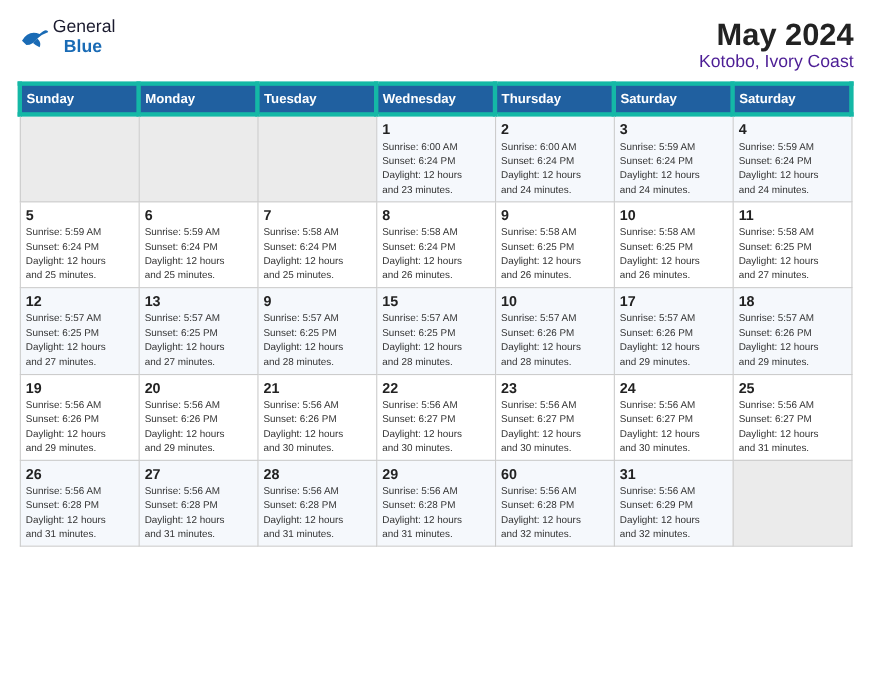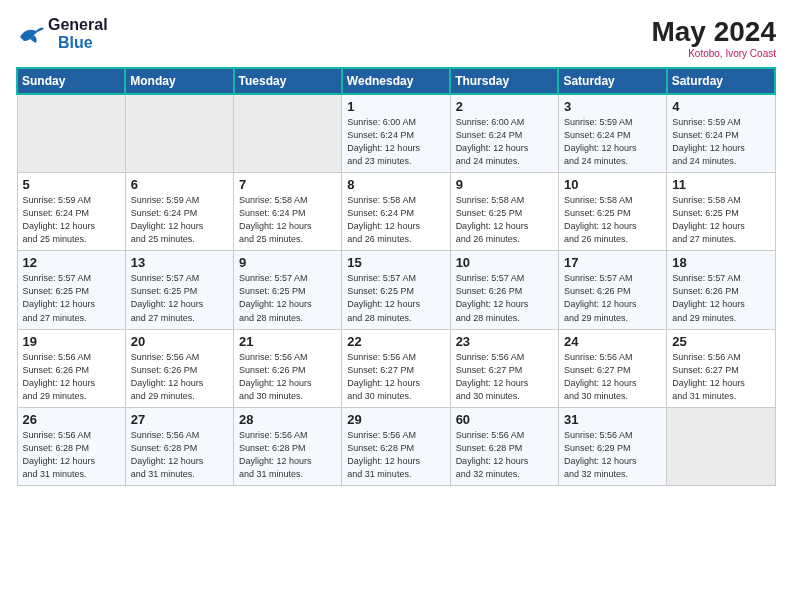--- a/index.html
+++ b/index.html
@@ -27,35 +27,35 @@
     }
     .title-block {
       text-align: right;
     }
     .month-title {
       font-size: 28px;
       font-weight: bold;
       color: #222;
     }
     .location {
-      font-size: 10px;
-      color: #be185d;
+      font-size: 16px;
+      color: #4c1d95;
     }
     table {
       width: 100%;
       border-collapse: collapse;
     }
     thead tr th {
       background: #2060a0;
       color: #fff;
       font-size: 12px;
       font-weight: bold;
       padding: 5px 4px;
       text-align: left;
-      border: 2px solid #14b8a6;
+      border: 4px solid #14b8a6;
     }
     tbody tr td {
       vertical-align: top;
       border: 1px solid #ccc;
       padding: 4px 5px;
       font-size: 9.5px;
       color: #333;
       min-height: 80px;
       width: 14.28%;
       background: #fff;
@@ -82,21 +82,21 @@
 </head>
 <body>
 
 <div class="header">
   <div class="logo">
     <svg class="logo-bird" viewBox="0 0 28 22" xmlns="http://www.w3.org/2000/svg">
       <path d="M4 14 Q10 4 20 8 Q26 2 28 6 Q22 8 18 12 Q14 18 8 18 Z" fill="#1a6bb5"></path>
       <path d="M18 12 Q22 16 20 20 Q16 18 14 16 Z" fill="#1a6bb5"></path>
     </svg>
     <div>
-      <div style="font-size:16px;font-weight:bold;color:#1a1a2e;">General</div>
+      <div style="font-size:16px;font-weight:normal;color:#1a1a2e;">General</div>
       <div style="font-size:16px;font-weight:bold;color:#1a6bb5;margin-left:10px;">Blue</div>
     </div>
   </div>
   <div class="title-block">
     <div class="month-title">May 2024</div>
     <div class="location">Kotobo, Ivory Coast</div>
   </div>
 </div>
 
 <table>

